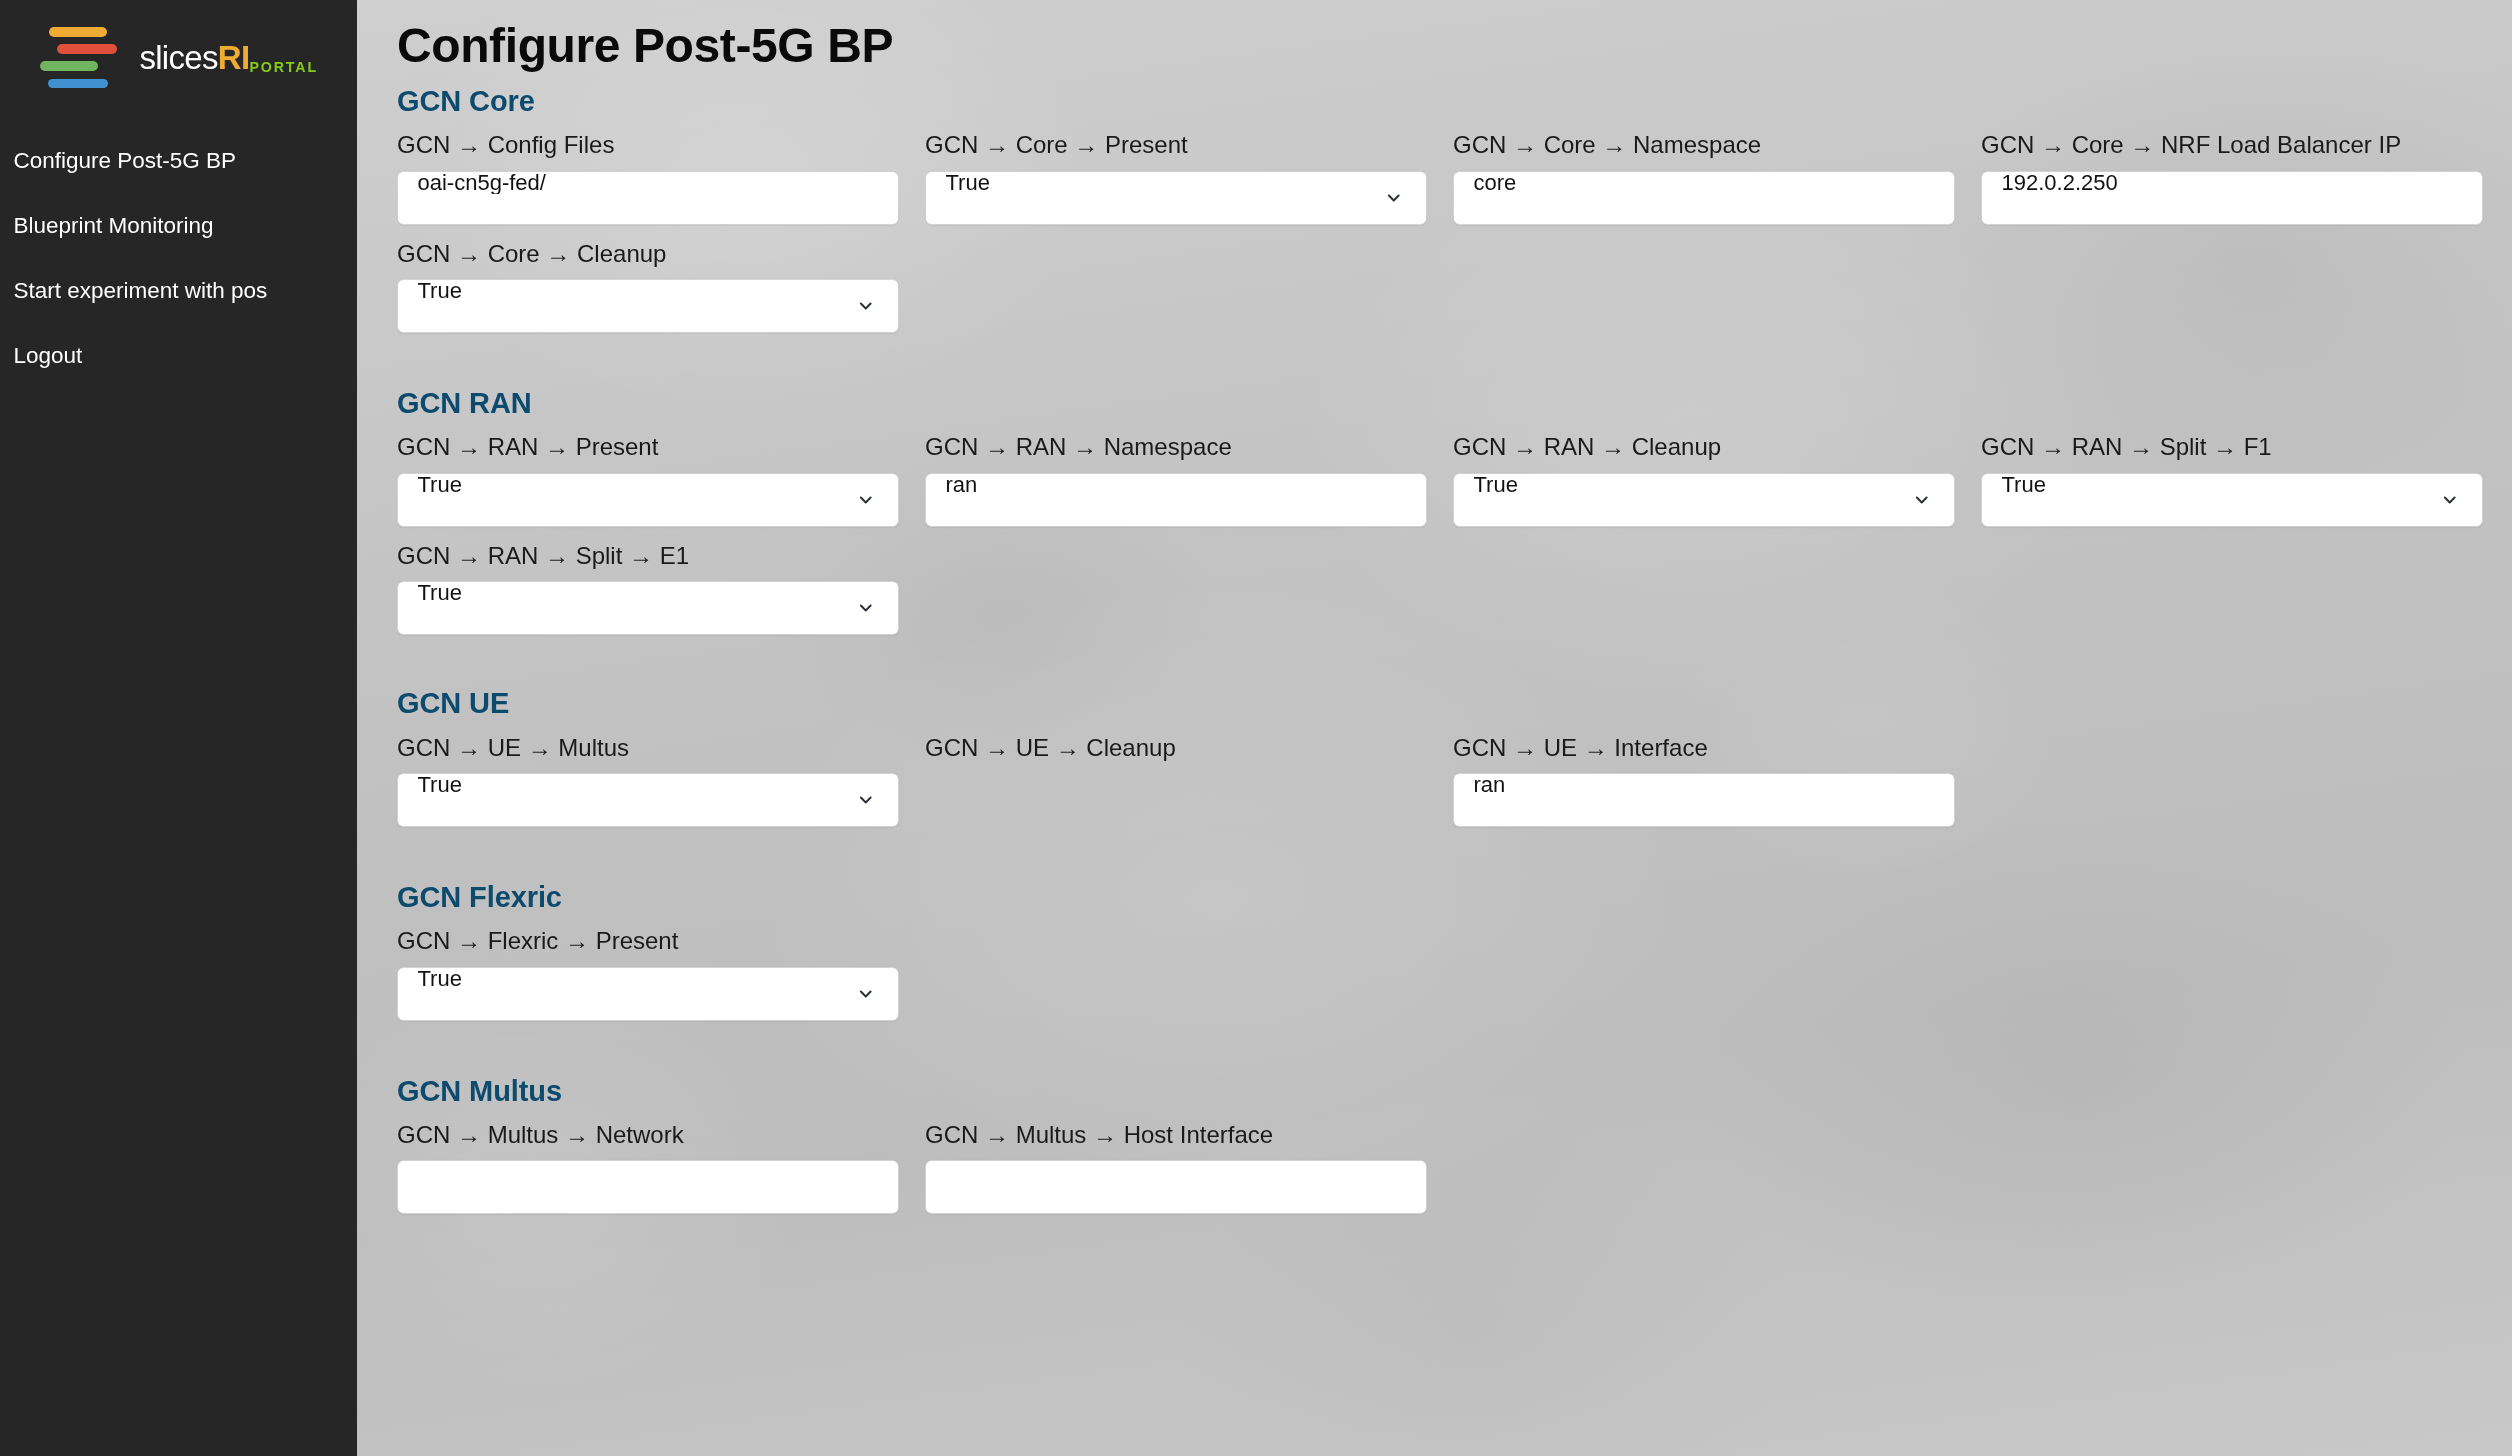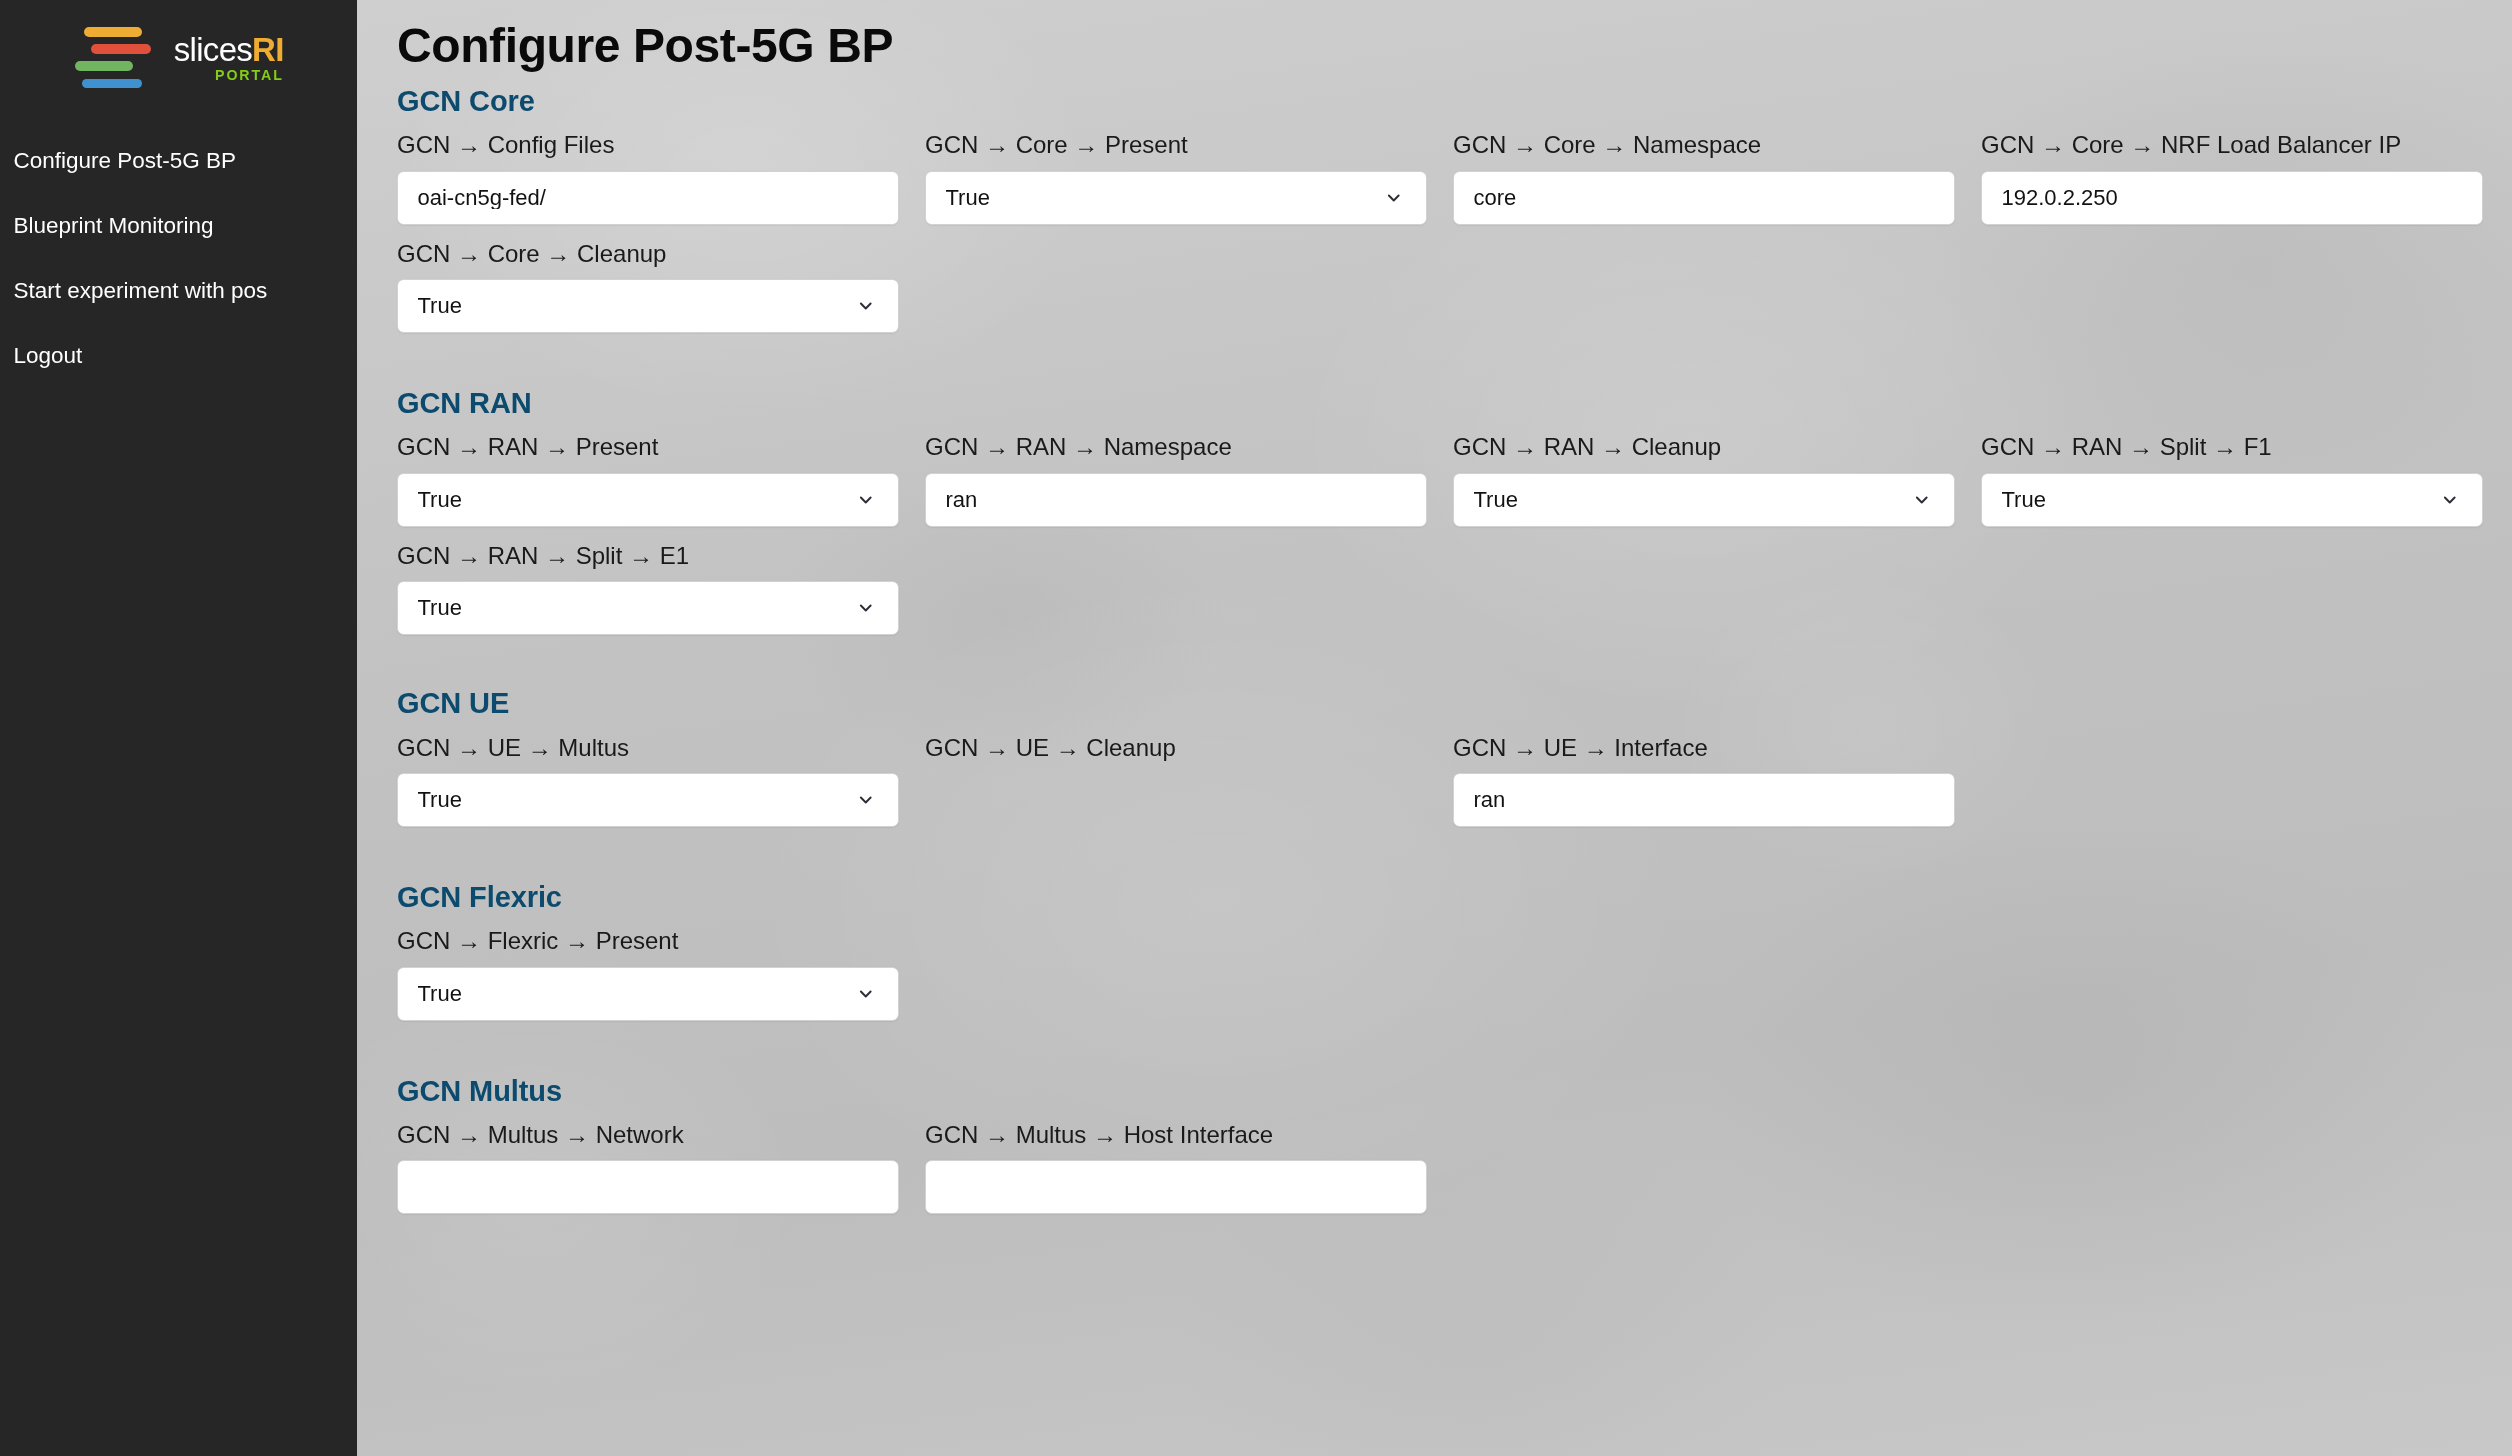--- a/index.html
+++ b/index.html
@@ -51,21 +51,21 @@
     height: 9.7px;
     border-radius: 5.2px;
   }
   .bar1 { width: 58px; margin-left: 10.5px; background: #efac32; }
   .bar2 { width: 60px; margin-left: 18px; background: #e0503a; }
   .bar3 { width: 58px; margin-left: 1.5px;  background: #71b561; }
   .bar4 { width: 60px; margin-left: 9px; background: #3f92cf; }
 
   .logo-text {
     display: flex;
-    flex-direction: column;
+    flex-direction: row;
     align-items: flex-end;
     line-height: 1;
   }
   .logo-main {
     font-size: 33px;
     color: #ffffff;
     letter-spacing: -0.7px;
     font-weight: 400;
   }
   .logo-main .ri {
@@ -176,21 +176,21 @@
 
   .control {
     position: relative;
     width: 502px;
     height: 54px;
     background: #ffffff;
     border: 0.7px solid #d2d2d2;
     border-radius: 6.7px;
     box-shadow: 0 0.7px 1.5px rgba(0,0,0,0.06);
     display: flex;
-    align-items: center;
+    align-items: flex-start;
     cursor: text;
   }
   .control.select { cursor: pointer; }
 
   .control-value {
     font-size: 22px;
     color: #121212;
     padding-left: 19.5px;
     line-height: 1;
     white-space: nowrap;

